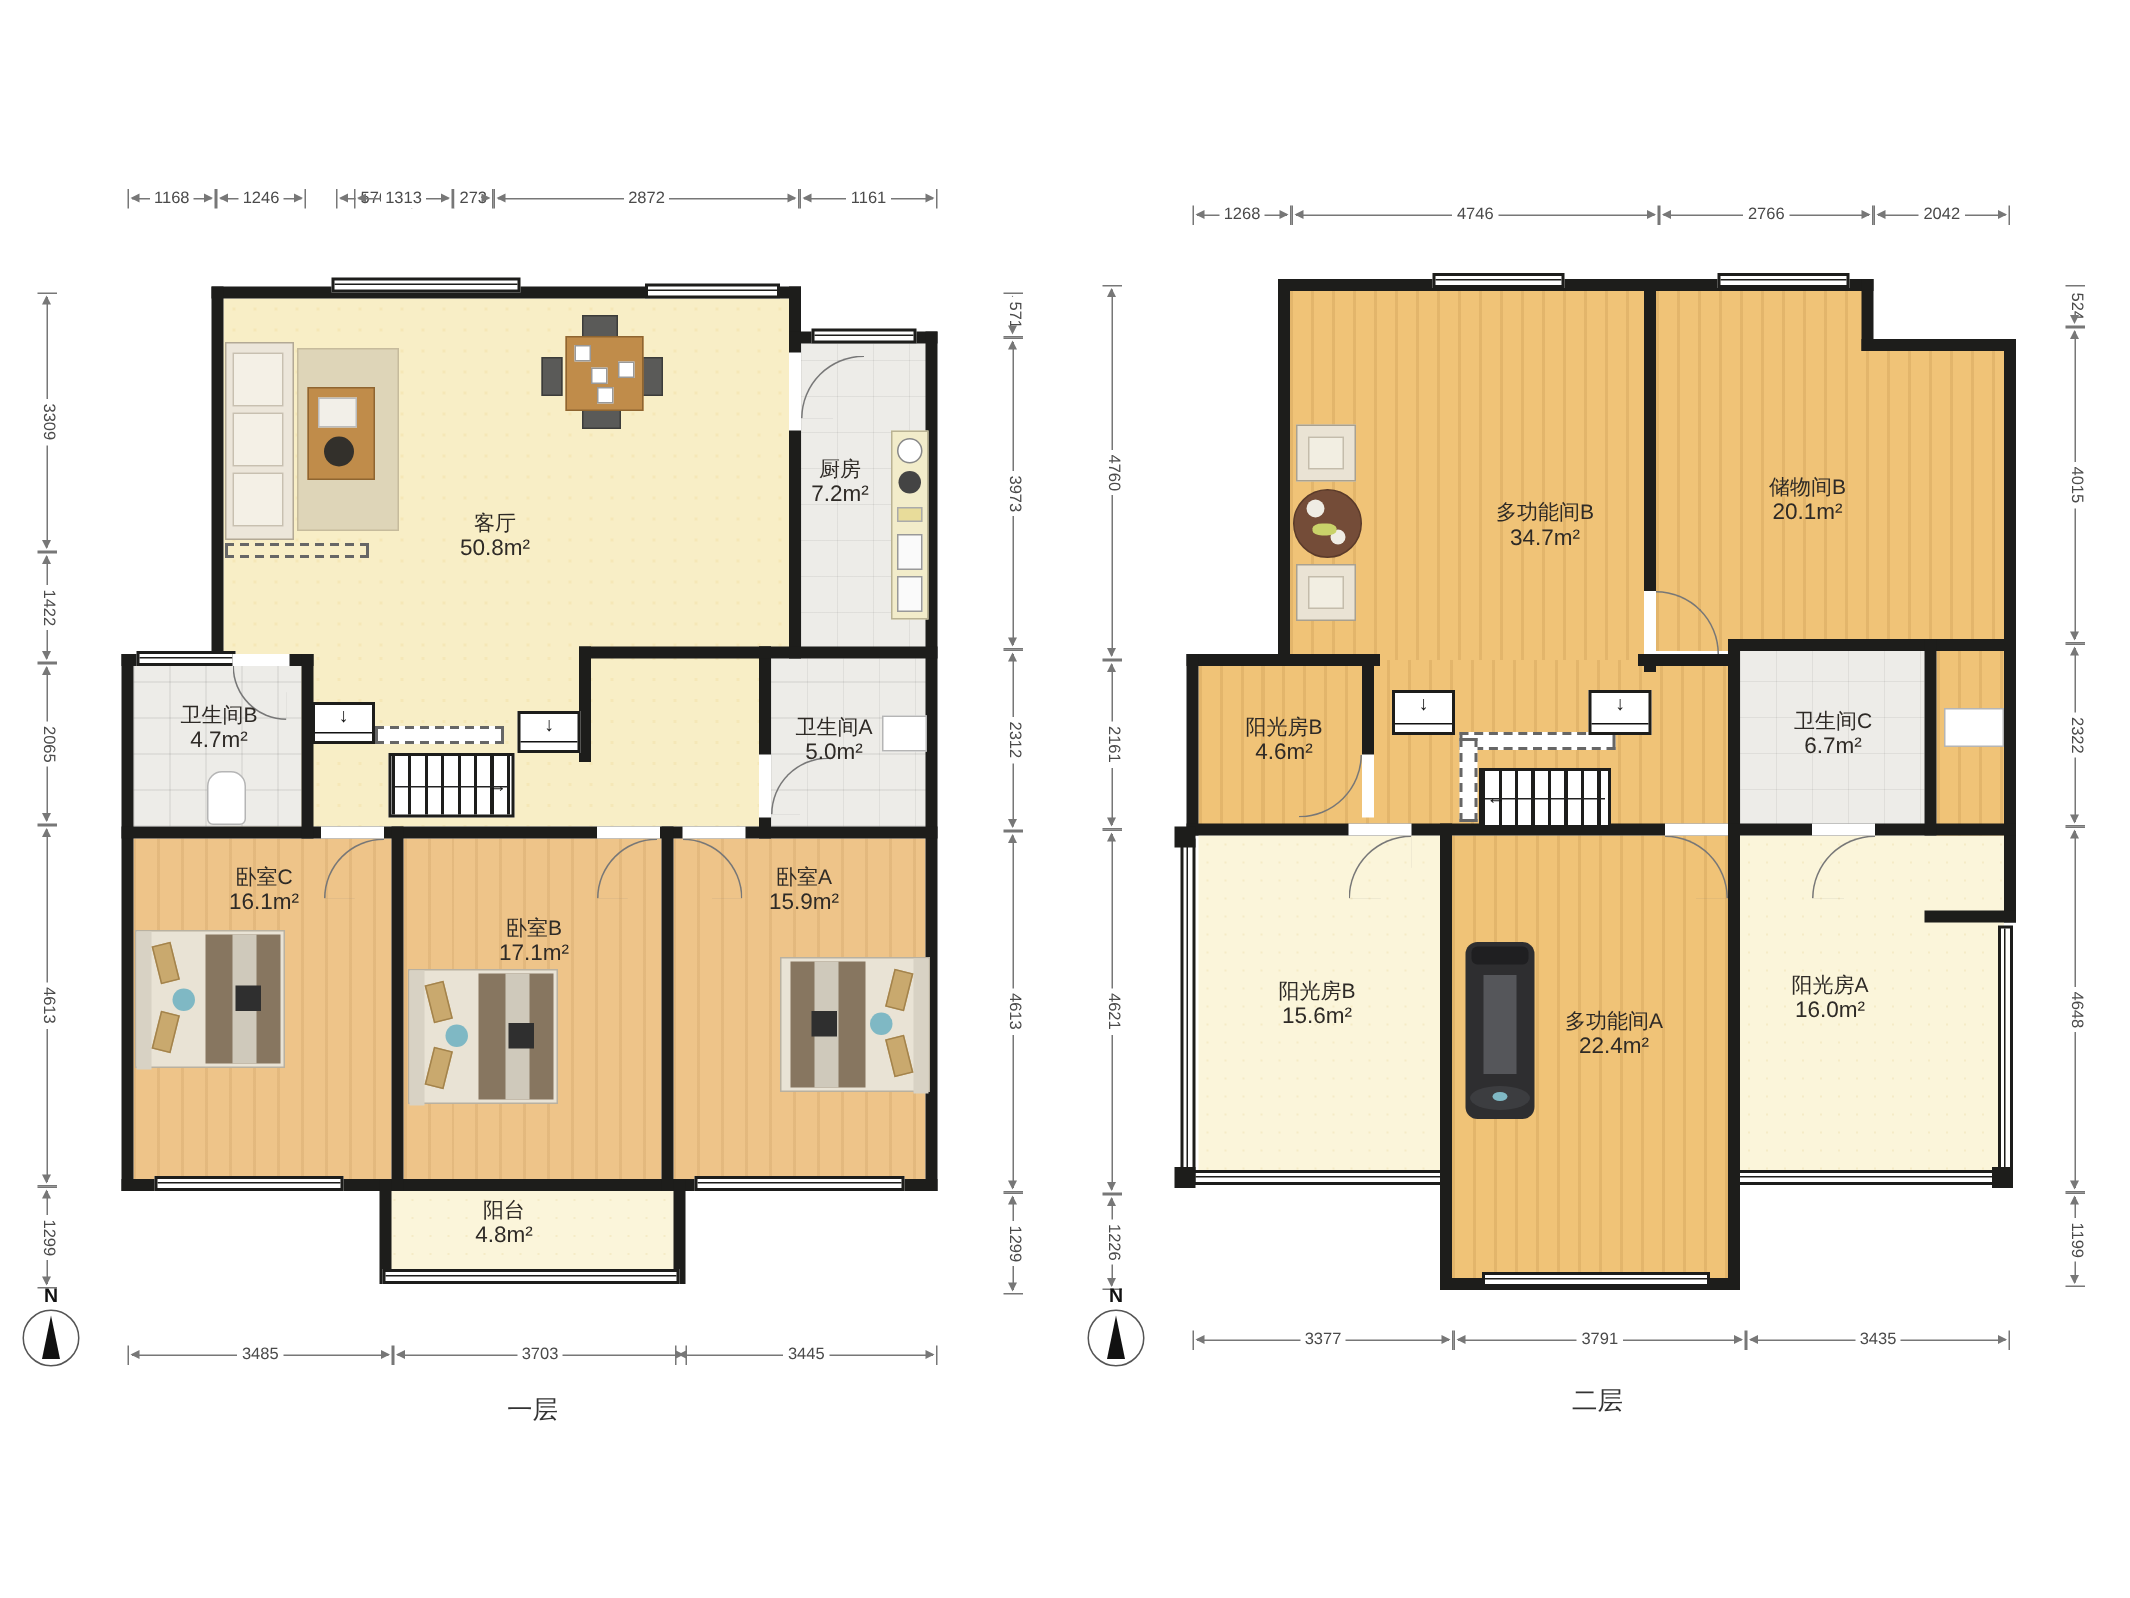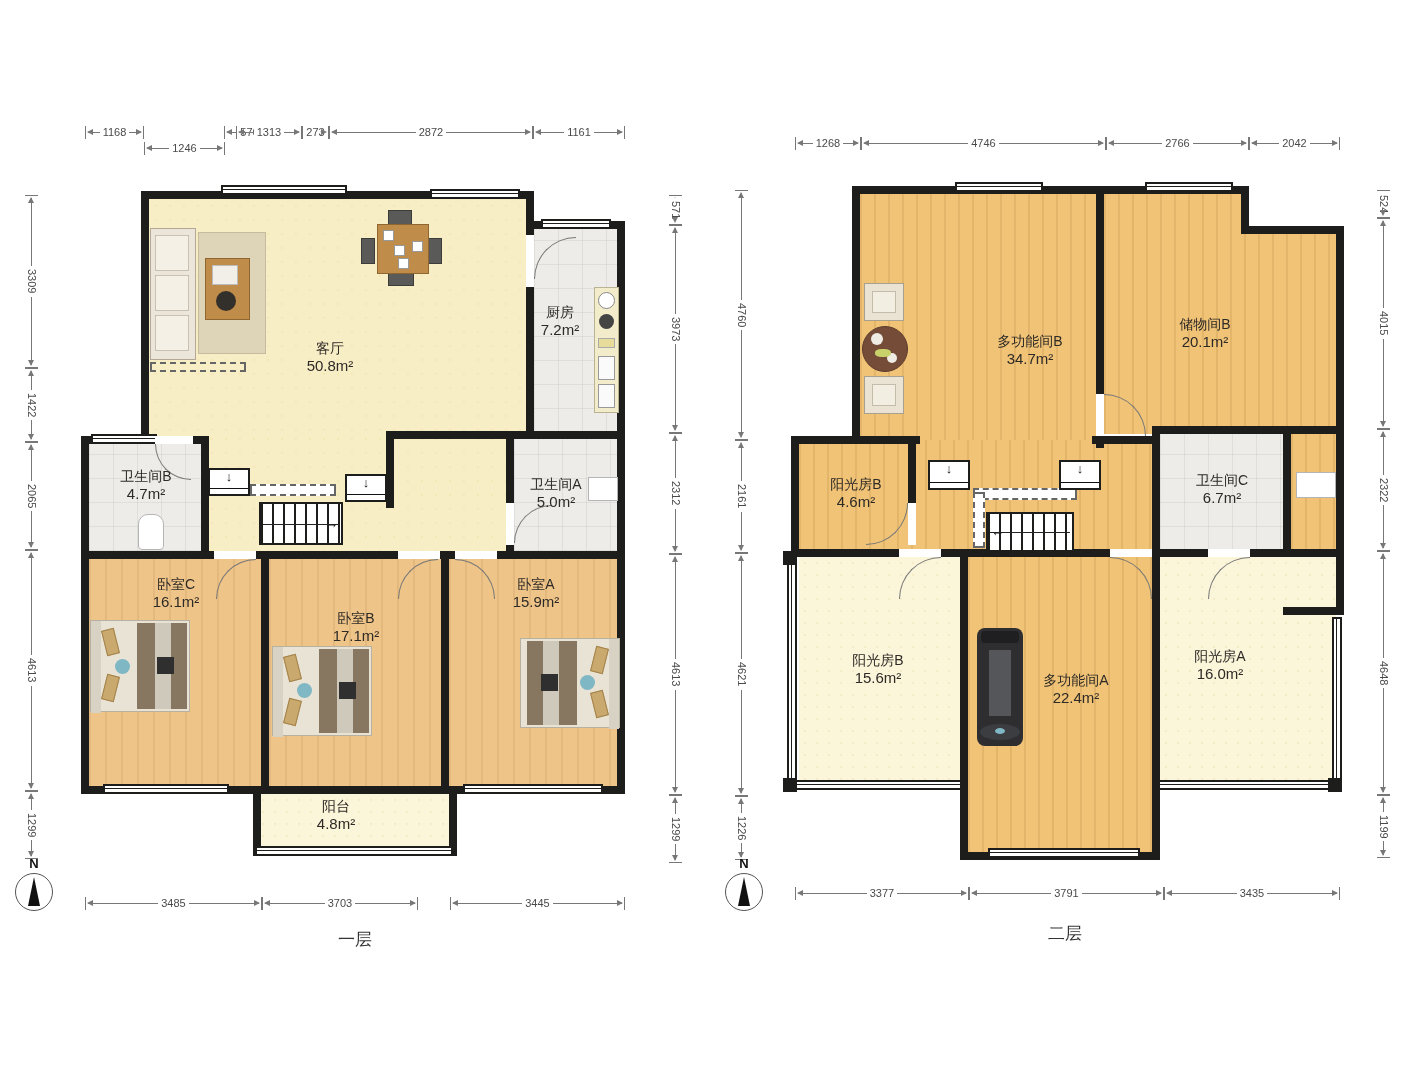--- a/index.html
+++ b/index.html
@@ -213,21 +213,21 @@
   <div class="rlabel" style="left:276px;top:798px">
       <div class="nm">阳台</div>
       <div class="ar">4.8m²</div>
     </div>
 
   <div class="dim dh" style="left:85px;top:126px;width:59px">
       <b class="ah l"></b>
       <span class="lbl">1168</span>
       <b class="ah r"></b>
     </div>
-  <div class="dim dh" style="left:144px;top:142px;width:81px">
+  <div class="dim dh" style="left:144px;top:126px;width:60px">
       <b class="ah l"></b>
       <span class="lbl">1246</span>
       <b class="ah r"></b>
     </div>
   <div class="dim dh" style="left:224px;top:126px;width:51px">
       <b class="ah l"></b>
       <span class="lbl">576</span>
       <b class="ah r"></b>
     </div>
   <div class="dim dh" style="left:236px;top:126px;width:66px">
@@ -298,21 +298,21 @@
   <div class="dim dv" style="left:669px;top:795px;height:68px">
       <b class="ah u"></b>
       <span class="lbl">1299</span>
       <b class="ah d"></b>
     </div>
   <div class="dim dh" style="left:85px;top:897px;width:177px">
       <b class="ah l"></b>
       <span class="lbl">3485</span>
       <b class="ah r"></b>
     </div>
-  <div class="dim dh" style="left:262px;top:897px;width:156px">
+  <div class="dim dh" style="left:262px;top:897px;width:196px">
       <b class="ah l"></b>
       <span class="lbl">3703</span>
       <b class="ah r"></b>
     </div>
   <div class="dim dh" style="left:450px;top:897px;width:175px">
       <b class="ah l"></b>
       <span class="lbl">3445</span>
       <b class="ah r"></b>
     </div>
 

